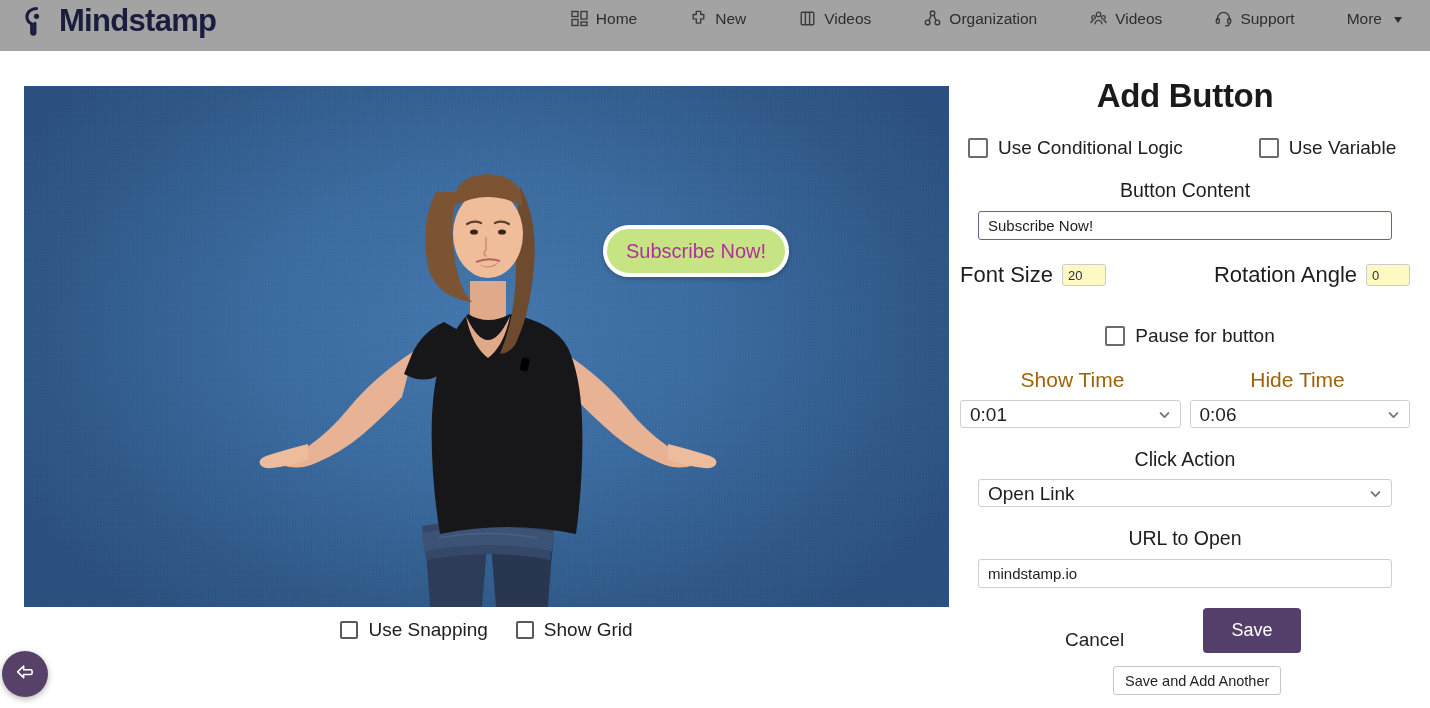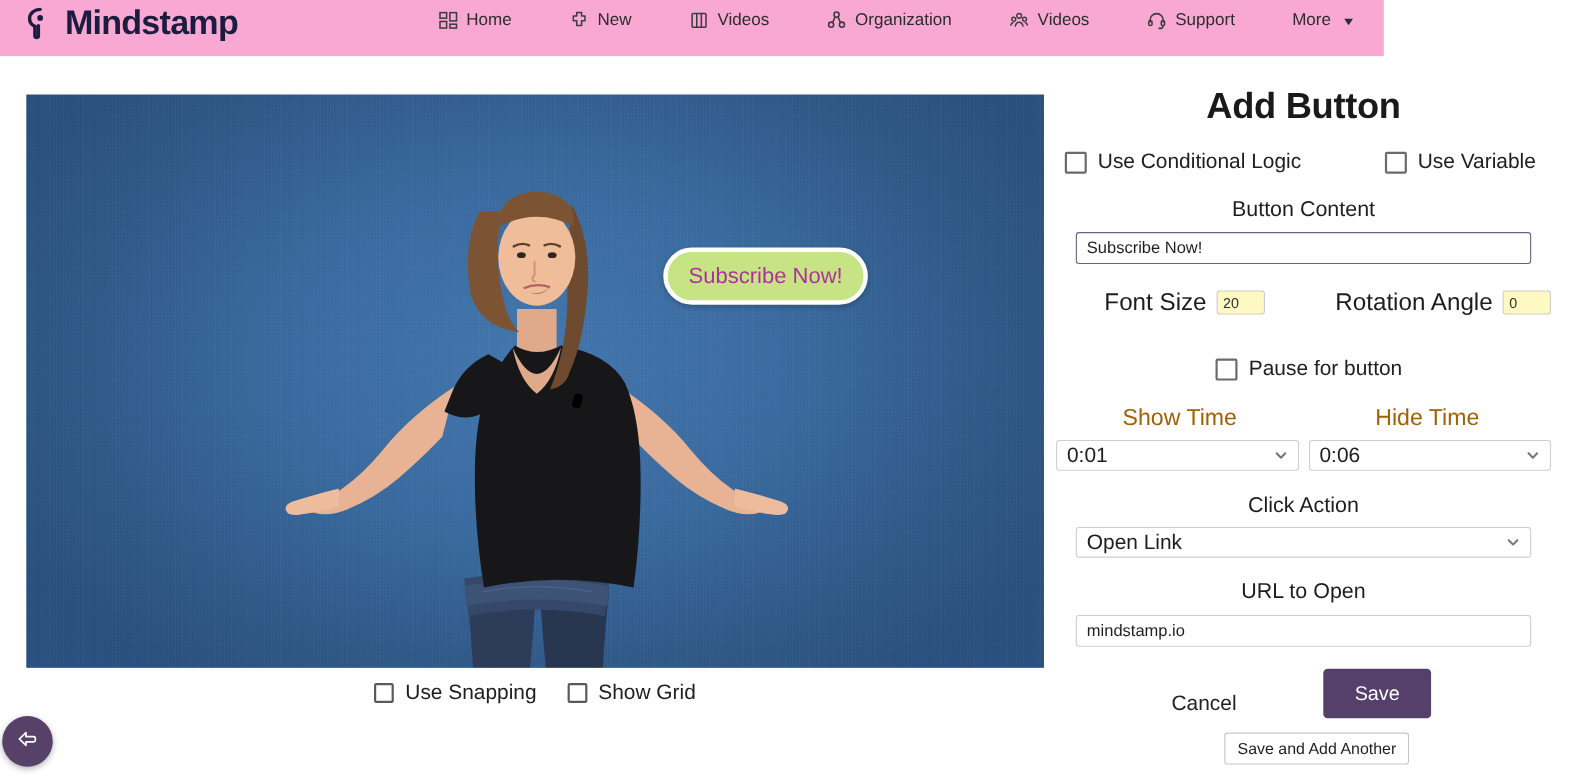--- a/index.html
+++ b/index.html
@@ -10,23 +10,23 @@
     overflow: hidden;
     background: #ffffff;
     font-family: "Liberation Sans", sans-serif;
     color: #222222;
   }
 
   
   .topbar {
     position: absolute;
     top: 0; left: 0;
-    width: 1258px;
+    width: 1430px;
     height: 51px;
-    background: #f9a8d4;
+    background: #a3a3a3;
     display: flex;
     align-items: center;
     text-decoration: underline;
   }
 
   .brand {
     position: absolute;
     left: 22px;
     top: 4px;
     display: flex;
@@ -205,22 +205,22 @@
     font-family: "Liberation Sans", sans-serif;
     color: #1e1e1e;
     background: #fff;
     outline: none;
   }
   .txt-input.plain { border: 1px solid #cfcfcf; }
 
   .inline-row {
     display: flex;
     align-items: center;
-    justify-content: flex-end;
-    gap: 64px;
+    justify-content: space-between;
+    gap: 50px;
     margin-top: 22px;
   }
   .inline-pair { display: flex; align-items: center; gap: 9px; }
   .inline-pair .lbl { font-size: 22px; color: #1d1d1d; }
   .num-input {
     width: 44px; height: 22px;
     border: 1px solid #cccccc;
     border-radius: 3px;
     font-size: 13px;
     font-family: "Liberation Sans", sans-serif;

